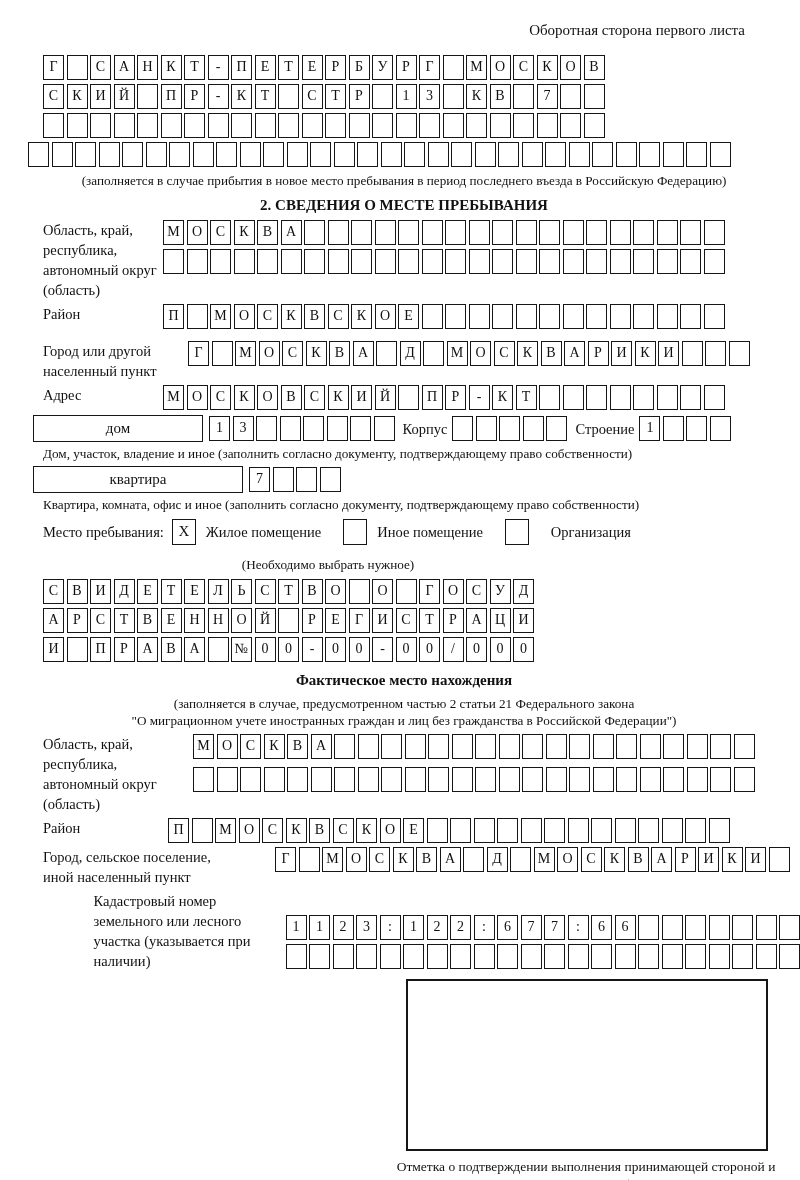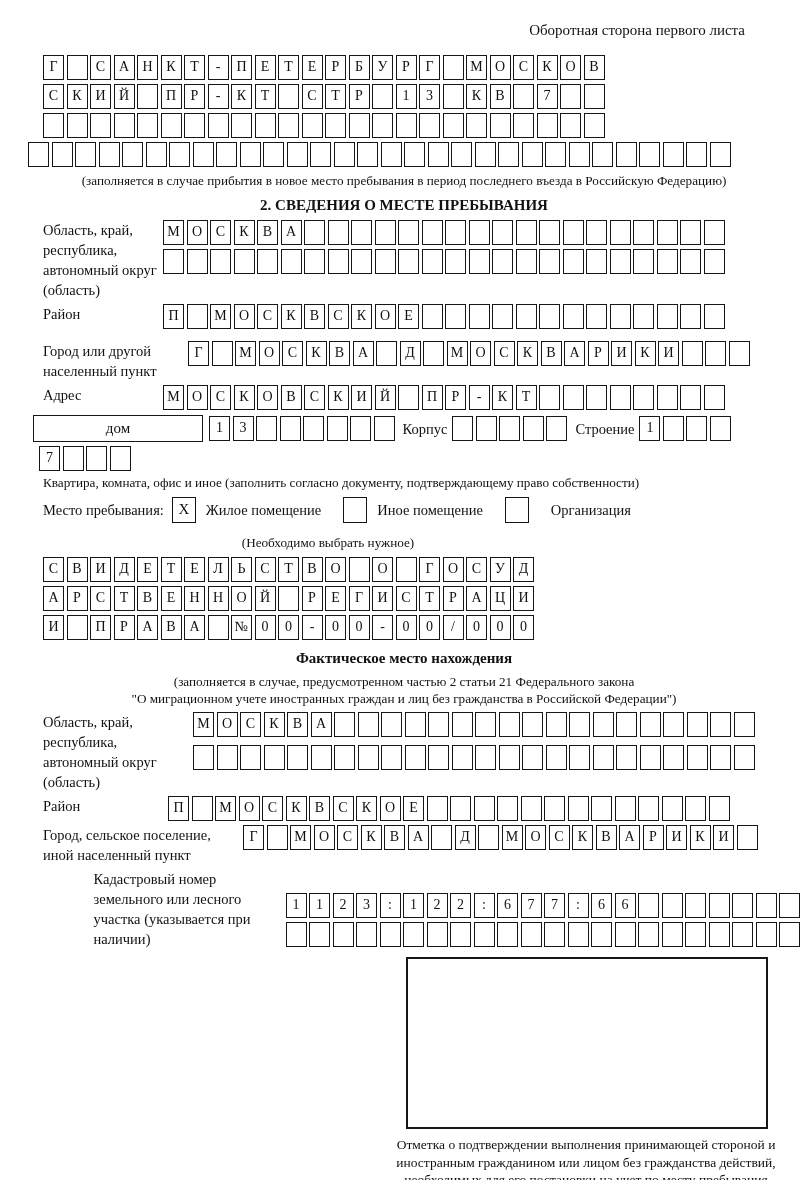--- a/index.html
+++ b/index.html
@@ -356,22 +356,24 @@
         <span class="cell"></span>
       </div>
     <div class="lbl" style="margin:0 5px 0 8px;">Строение</div>
     <div class="box-row">
         <span class="cell">1</span>
         <span class="cell"></span>
         <span class="cell"></span>
         <span class="cell"></span>
       </div>
   </div>
+  <div class="note" style="margin:3px 0 0 35px;">Дом, участок, владение и иное (заполнить согласно документу, подтверждающему право собственности)</div>
 
   <div class="inline-row" style="margin:4px 0 0 25px;">
+    <div class="widebox" style="width:210px;">квартира</div>
     <div class="box-row" style="margin-left:6px;">
         <span class="cell">7</span>
         <span class="cell"></span>
         <span class="cell"></span>
         <span class="cell"></span>
       </div>
   </div>
   <div class="note" style="margin:3px 0 0 35px;">Квартира, комната, офис и иное (заполнить согласно документу, подтверждающему право собственности)</div>
 
   <div class="inline-row" style="margin:6px 0 0 35px;">
@@ -544,21 +546,21 @@
         <span class="cell"></span>
         <span class="cell"></span>
         <span class="cell"></span>
         <span class="cell"></span>
         <span class="cell"></span>
         <span class="cell"></span>
         <span class="cell"></span>
       </div>
   </div>
 
-  <div class="flex-block" style="margin-top:4px;">
+  <div class="flex-block" style="margin-top:4px;gap:32px;">
     <div class="lbl w200">Город, сельское поселение, иной населенный пункт</div>
     <div class="box-row">
         <span class="cell">Г</span>
         <span class="cell"></span>
         <span class="cell">М</span>
         <span class="cell">О</span>
         <span class="cell">С</span>
         <span class="cell">К</span>
         <span class="cell">В</span>
         <span class="cell">А</span>

